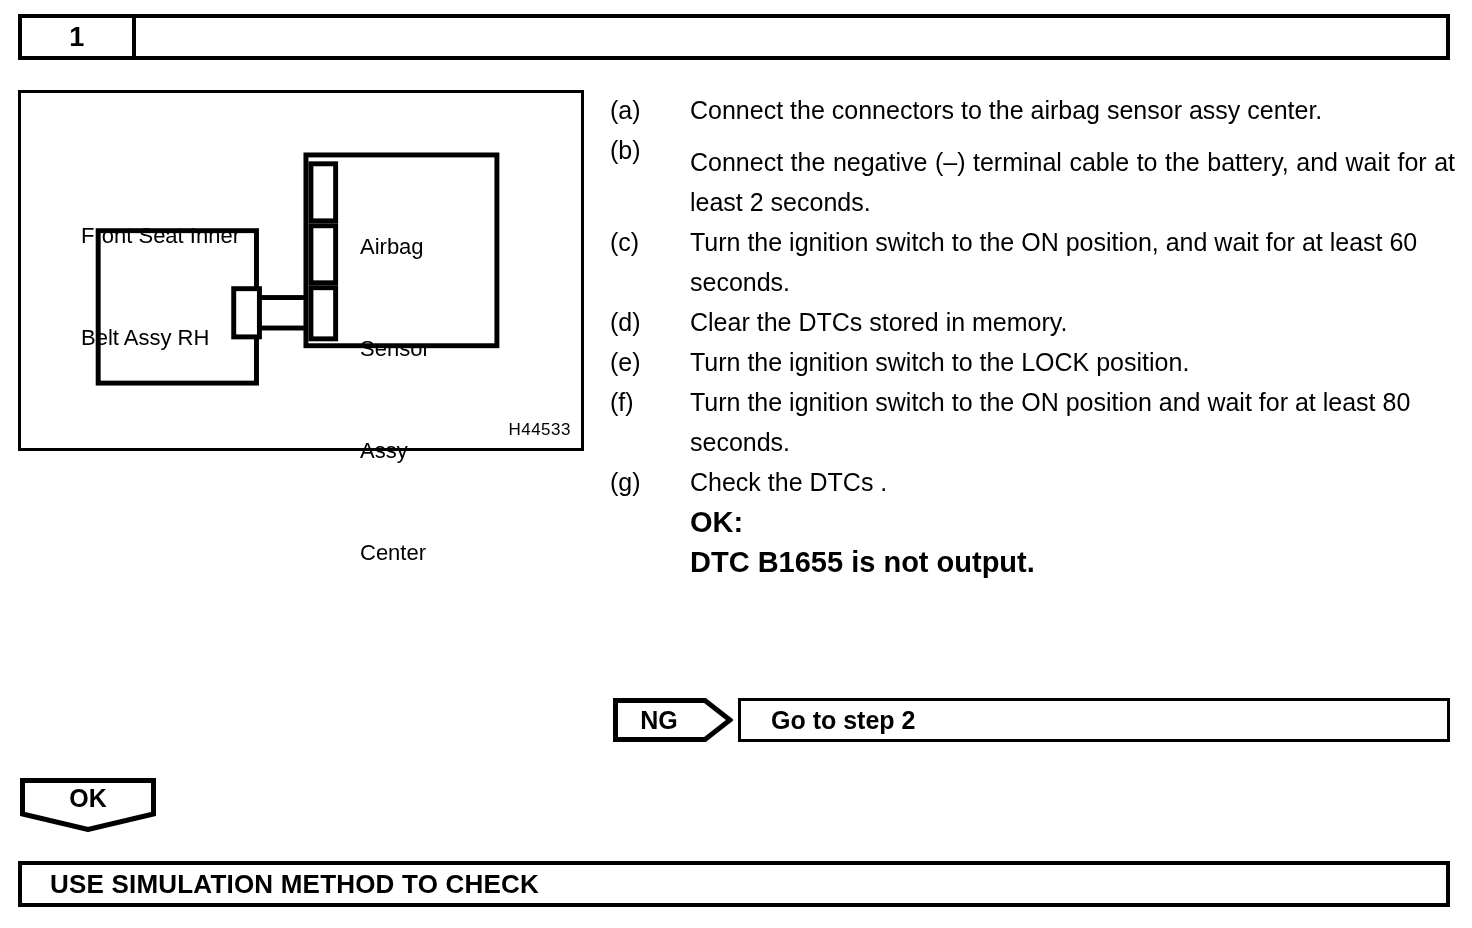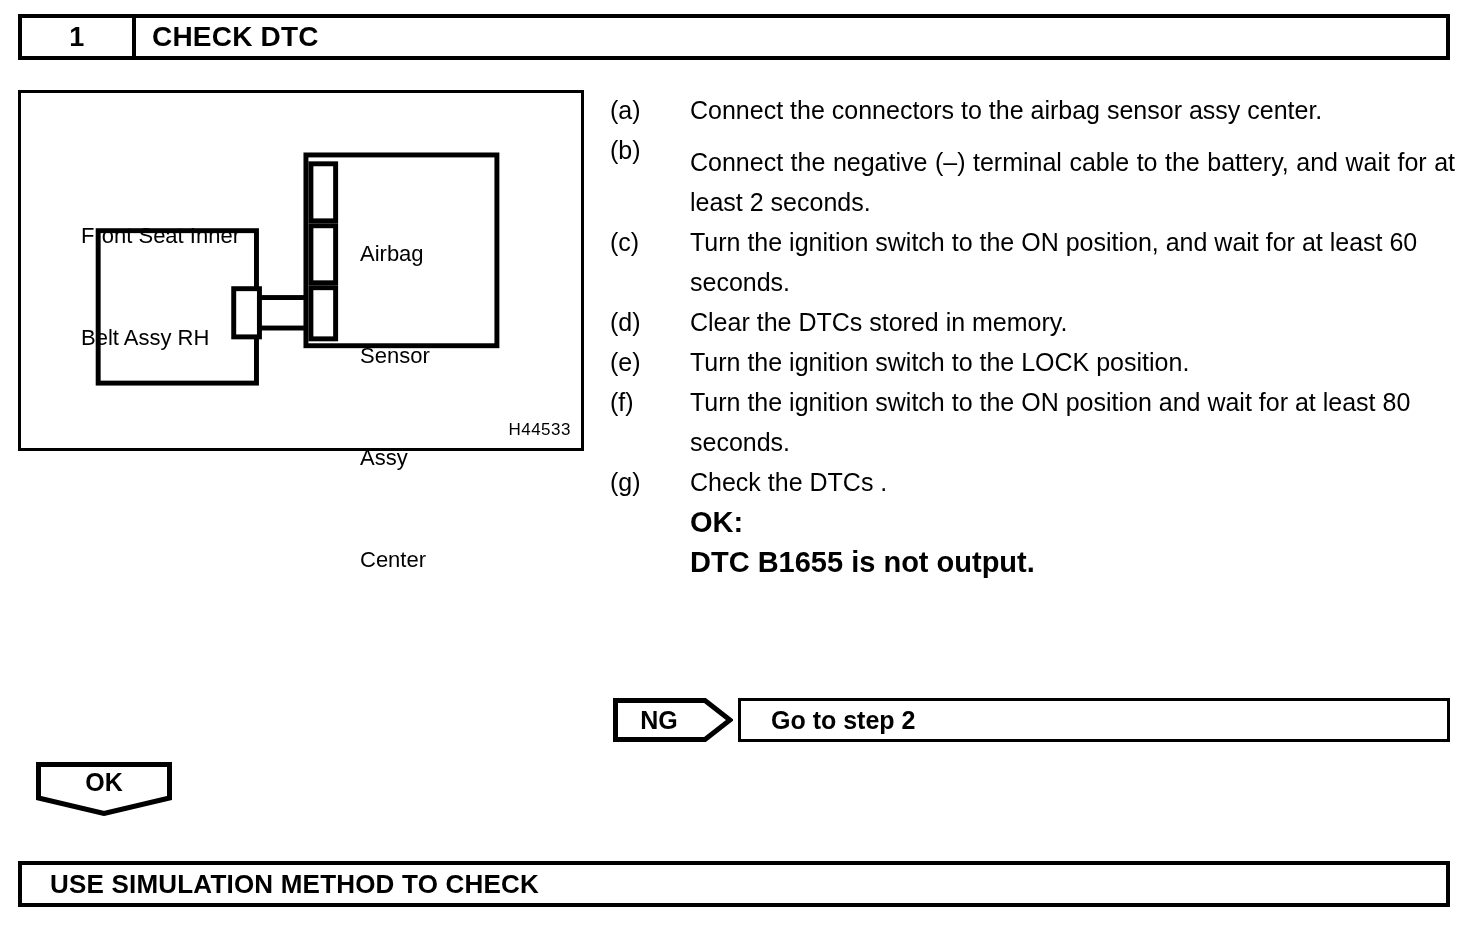--- a/index.html
+++ b/index.html
@@ -67,21 +67,21 @@
     height: 100%;
     display: block;
   }
   .fig-label {
     position: absolute;
     font-size: 22px;
     line-height: 34px;
     white-space: pre;
   }
   .fig-label-left  { left: 60px; top: 58px; }
-  .fig-label-right { left: 339px; top: 76px; }
+  .fig-label-right { left: 339px; top: 69px; }
   .fig-code {
     position: absolute;
     right: 10px;
     bottom: 8px;
     font-size: 17px;
     letter-spacing: 0.5px;
   }
 
   
   .procedure {
@@ -157,24 +157,23 @@
     padding-left: 30px;
     font-size: 25px;
     font-weight: bold;
     margin-left: 5px;
   }
 
   
   .ok-badge {
     position: absolute;
     left: 20px;
-    top: 762px;
+    top: 778px;
     width: 136px;
     height: 54px;
-    margin-left: 16px;
   }
   .ok-badge svg { display: block; }
   .ok-badge-label {
     position: absolute;
     left: 0;
     top: 0;
     width: 136px;
     height: 40px;
     display: flex;
     align-items: center;
@@ -198,21 +197,20 @@
     font-size: 26px;
     font-weight: bold;
     letter-spacing: 0.2px;
   }
 </style>
 </head>
 <body>
 
 <div class="step-header">
   <div class="step-number">1</div>
-  <div class="step-title">CHECK DTC</div>
 </div>
 
 <div class="figure-panel">
 
   <svg class="figure-svg" viewBox="0 0 566 361" preserveAspectRatio="none">
     <g fill="none" stroke="#000" stroke-width="5">
 
       <rect x="78" y="140" width="160" height="155"></rect>
 
       <rect x="215" y="199" width="26" height="49" fill="#fff"></rect>

